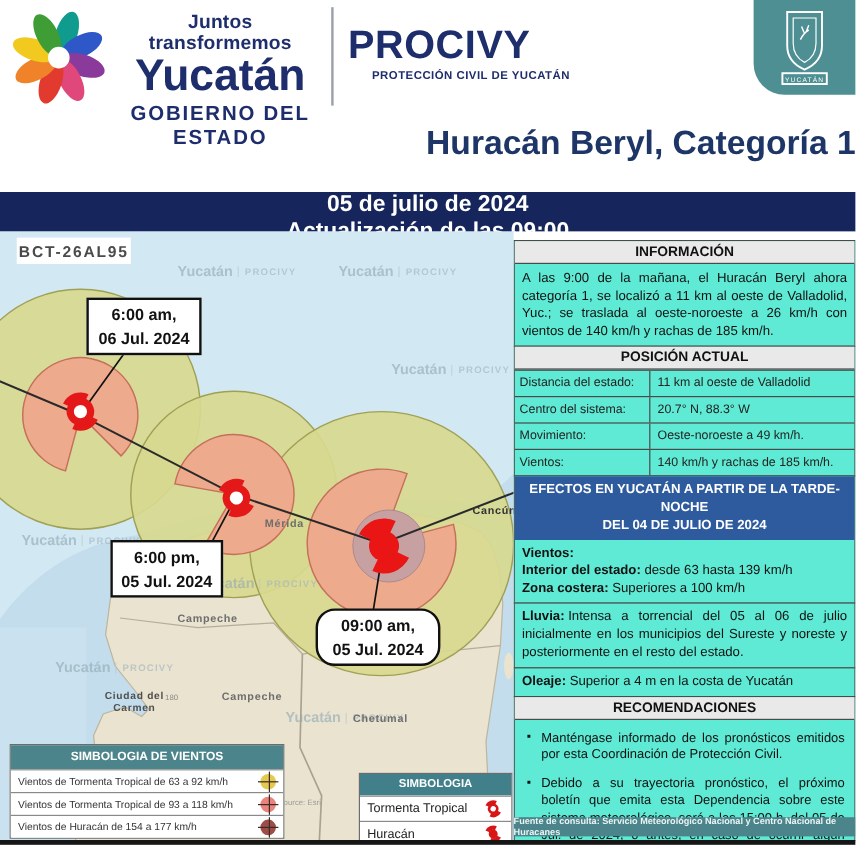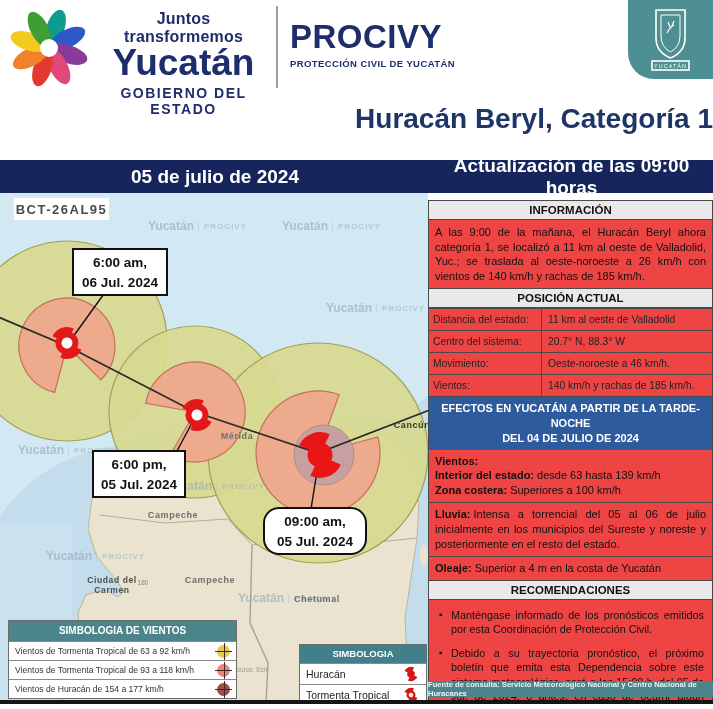--- a/index.html
+++ b/index.html
@@ -5,33 +5,33 @@
   html,body{margin:0;padding:0;background:#fff;}
   .page{position:relative;width:713px;height:709px;background:#fff;overflow:hidden;
         font-family:"Liberation Sans",sans-serif;color:#222;padding-left:41px;}
 
   
   .hdr{position:absolute;left:0;top:0;width:713px;height:97px;background:#fff;}
   .brand-logo{position:absolute;left:8px;top:6px;}
   .brand-text{position:absolute;left:96px;top:10px;width:175px;text-align:center;color:#1e2d6b;}
   .brand-top{font-size:16px;font-weight:bold;letter-spacing:.2px;}
   .brand-name{font-size:37px;font-weight:bold;line-height:1.0;margin-top:-2px;}
-  .brand-bottom{font-size:14px;font-weight:bold;letter-spacing:1.5px;margin-top:4px;}
+  .brand-bottom{font-size:17px;font-weight:bold;letter-spacing:1.5px;margin-top:4px;}
   .hdr-divider{position:absolute;left:276px;top:6px;width:2px;height:82px;background:#9aa0a8;}
   .agency{position:absolute;left:290px;top:18px;color:#1e2d6b;}
   .agency-name{font-size:33px;font-weight:bold;letter-spacing:.5px;}
-  .agency-sub{font-size:9.5px;font-weight:bold;letter-spacing:.4px;margin-top:2px;}
+  .agency-sub{font-size:9.5px;font-weight:bold;letter-spacing:.4px;margin-top:2px;margin-left:20px;}
   .badge{position:absolute;left:628px;top:0;width:85px;height:79px;background:#4e8f93;
          border-radius:0 0 0 26px;}
 
   
   .title{position:absolute;left:0;top:103px;width:713px;text-align:right;
          font-size:28px;font-weight:bold;color:#1e3667;}
   .datebar{position:absolute;left:0;top:160px;width:713px;height:33px;background:#16265c;
-           display:flex;align-items:center;color:#fff;font-weight:bold;font-size:19px;}
+           display:flex;align-items:center;color:#fff;font-weight:bold;font-size:19px;flex-direction:column;}
   .datebar .d1{width:430px;text-align:center;}
   .datebar .d2{width:283px;text-align:center;}
 
   
   .map{position:absolute;left:0;top:193px;width:430px;height:508px;overflow:hidden;background:#c3dded;}
   .advisory{position:absolute;left:14px;top:5px;width:95px;height:22px;background:#fff;
             font-size:13px;font-weight:bold;color:#4a4a4a;letter-spacing:1.5px;
             display:flex;align-items:center;justify-content:center;}
   .callout{position:absolute;background:#fff;border:2px solid #111;text-align:center;
            font-weight:bold;font-size:13.5px;line-height:1.5;padding-top:3px;color:#111;}
@@ -62,21 +62,21 @@
   .wind-ic::after{top:50%;left:-2px;height:1px;width:17px;}
   .wi0{background:#e3c94d;}
   .wi1{background:#e9837b;}
   .wi2{background:#9e4d46;}
   .legend-sym{left:299px;top:451px;width:126px;}
   .legend-sym .lg-head{font-size:9.5px;height:18px;line-height:18px;background:#41808a;}
   .legend-sym .lg-row{height:20px;font-size:10.5px;color:#222;}
 
   
   .panel{position:absolute;left:428px;top:193px;width:285px;height:508px;background:#fff;overflow:hidden;}
-  .sec{border:1px solid #4a4a4a;margin-top:-1px;background:#ef4444;}
+  .sec{border:1px solid #4a4a4a;margin-top:-1px;background:#5eead4;}
   .sec-first{margin-top:7px;}
   .sec-head{background:#e9e9e9;border-bottom:1px solid #4a4a4a;text-align:center;
             font-weight:bold;font-size:11.5px;padding:3px 0;color:#111;}
   .sec-body{padding:5px 6px;font-size:11px;line-height:1.32;text-align:justify;color:#111;}
   .pos-row{display:flex;border-top:1px solid #4a4a4a;}
   .pos-row:first-child{border-top:none;}
   .pos-label{width:104px;padding:5px 4px;font-size:10.3px;color:#222;border-right:1px solid #4a4a4a;}
   .pos-value{flex:1;padding:5px 6px;font-size:10.3px;color:#222;}
   .fx-head{background:#2e5b9e;color:#fff;font-weight:bold;text-align:center;
            font-size:11px;line-height:1.35;padding:4px 2px;}
@@ -274,39 +274,39 @@
       <div class="lg-row">
         <span>Vientos de Huracán de 154 a 177 km/h</span>
         <span class="wind-ic wi2"></span>
       </div>
     </div>
 
     
     <div class="legend legend-sym">
       <div class="lg-head">SIMBOLOGIA</div>
       <div class="lg-row">
+        <span>Tormenta Tropical</span>
+        <svg width="18" height="18" viewBox="-12 -12 24 24">
+          <g transform="rotate(25)">
+            <path d="M 0,-9.5 A 9.5,9.5 0 0 0 -9.5,0 L -4.5,0 A 4.5,4.5 0 0 1 0,-4.5 Z" fill="#d81616"></path>
+            <path d="M 0,9.5 A 9.5,9.5 0 0 0 9.5,0 L 4.5,0 A 4.5,4.5 0 0 1 0,4.5 Z" fill="#d81616"></path>
+            <circle r="4.5" fill="#fff" stroke="#d81616" stroke-width="3"></circle>
+          </g>
+        </svg>
+      </div>
+      <div class="lg-row">
         <span>Huracán</span>
         <svg width="18" height="18" viewBox="-12 -12 24 24">
           <g transform="rotate(25)">
             <path d="M 0,-9.5 A 9.5,9.5 0 0 0 -9.5,0 L -4.5,0 A 4.5,4.5 0 0 1 0,-4.5 Z" fill="#d81616"></path>
             <path d="M 0,9.5 A 9.5,9.5 0 0 0 9.5,0 L 4.5,0 A 4.5,4.5 0 0 1 0,4.5 Z" fill="#d81616"></path>
             <circle r="5" fill="#d81616"></circle>
           </g>
         </svg>
       </div>
-      <div class="lg-row">
-        <span>Tormenta Tropical</span>
-        <svg width="18" height="18" viewBox="-12 -12 24 24">
-          <g transform="rotate(25)">
-            <path d="M 0,-9.5 A 9.5,9.5 0 0 0 -9.5,0 L -4.5,0 A 4.5,4.5 0 0 1 0,-4.5 Z" fill="#d81616"></path>
-            <path d="M 0,9.5 A 9.5,9.5 0 0 0 9.5,0 L 4.5,0 A 4.5,4.5 0 0 1 0,4.5 Z" fill="#d81616"></path>
-            <circle r="4.5" fill="#fff" stroke="#d81616" stroke-width="3"></circle>
-          </g>
-        </svg>
-      </div>
     </div>
   </div>
 
   <div class="panel">
 
     <div class="sec sec-first">
       <div class="sec-head">INFORMACIÓN</div>
       <div class="sec-body">A las 9:00 de la mañana, el Huracán Beryl ahora categoría 1, se localizó a 11 km al oeste de Valladolid, Yuc.; se traslada al oeste-noroeste a 26 km/h con vientos de 140 km/h y rachas de 185 km/h.</div>
     </div>
 
@@ -315,21 +315,21 @@
       <div class="pos-row">
         <div class="pos-label">Distancia del estado:</div>
         <div class="pos-value">11 km al oeste de Valladolid</div>
       </div>
       <div class="pos-row">
         <div class="pos-label">Centro del sistema:</div>
         <div class="pos-value">20.7° N, 88.3° W</div>
       </div>
       <div class="pos-row">
         <div class="pos-label">Movimiento:</div>
-        <div class="pos-value">Oeste-noroeste a 46 km/h.</div>
+        <div class="pos-value">Oeste-noroeste a 49 km/h.</div>
       </div>
       <div class="pos-row">
         <div class="pos-label">Vientos:</div>
         <div class="pos-value">140 km/h y rachas de 185 km/h.</div>
       </div>
     </div>
 
     <div class="sec">
       <div class="fx-head">
         <div>EFECTOS EN YUCATÁN A PARTIR DE LA TARDE-NOCHE</div>

